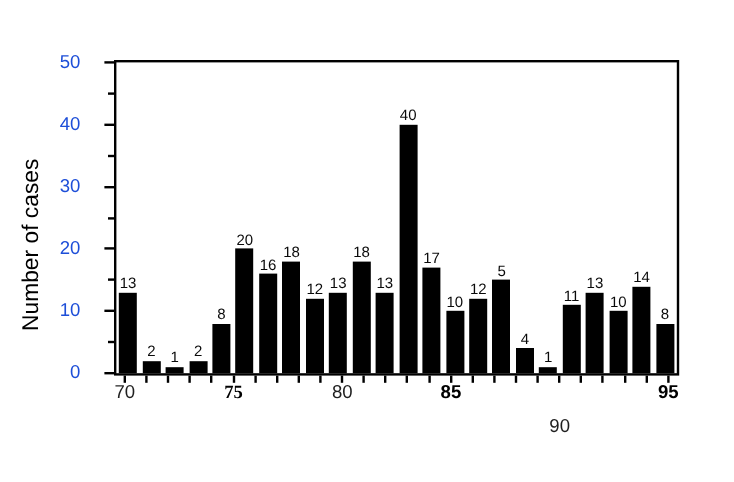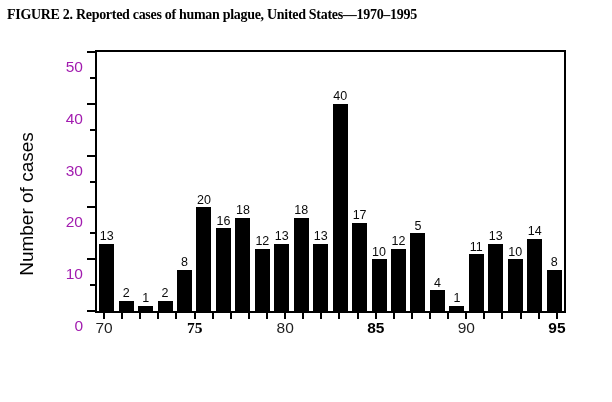--- a/index.html
+++ b/index.html
@@ -17,42 +17,41 @@
     border:2px solid #000; box-sizing:border-box; background:#fff;
   }
   .bars { position:absolute; left:0; right:0; top:0; bottom:0; display:flex; align-items:flex-end; }
   .slot { flex:1 1 0; min-width:0; display:flex; flex-direction:column; align-items:center; justify-content:flex-end; }
   .bar-label { font-size:12.5px; line-height:1; margin-bottom:1px; color:#0a0a0a; }
   .bar { width:15px; background:#000; }
   .yticks { position:absolute; left:86px; top:50px; width:9px; height:263px; }
   .ytick-major { position:absolute; right:0; width:8px; height:2px; background:#000; }
   .ytick-minor { position:absolute; right:0; width:5px; height:2px; background:#000; }
   .ylabels { position:absolute; left:0; top:50px; width:83px; height:263px; }
-  .ylabel { position:absolute; right:0; transform:translateY(-50%); font-size:15.5px; color:#a21caf; line-height:1;margin-top:15px; }
+  .ylabel { position:absolute; right:16px; transform:translateY(-50%); font-size:15.5px; color:#1d4ed8; line-height:1; }
   .xticks { position:absolute; left:95px; top:313px; width:471px; height:6px; display:flex; }
   .xtick-slot { flex:1 1 0; display:flex; justify-content:center; }
   .xtick { width:2px; height:6px; background:#000; }
   .xlabels { position:absolute; left:95px; top:320px; width:471px; height:18px; }
   .xlabel { position:absolute; transform:translateX(-50%); font-size:15.5px; color:#1f1f1f; line-height:1; }
   .xlabel.bold { font-weight:bold; color:#000; }
   .axis-title-x {
     position:absolute; left:95px; top:343px; width:471px; text-align:center;
     font-size:19px; color:#000;
   }
   .axis-title-y {
     position:absolute; left:27px; top:204px;
     transform:translate(-50%,-50%) rotate(-90deg);
     font-size:19px; color:#000; white-space:nowrap;
   }
 </style>
 </head>
 <body>
 
 <div class="figure">
-  <div class="fig-title">FIGURE 2. Reported cases of human plague, United States—1970–1995</div>
 
   <div class="axis-title-y">Number of cases</div>
 
   <div class="ylabels">
       <div class="ylabel" style="top: 261px;">0</div>
       <div class="ylabel" style="top: 209.2px;">10</div>
       <div class="ylabel" style="top: 157.4px;">20</div>
       <div class="ylabel" style="top: 105.6px;">30</div>
       <div class="ylabel" style="top: 53.8px;">40</div>
       <div class="ylabel" style="top: 2px;">50</div>
@@ -250,17 +249,17 @@
       </div>
       <div class="xtick-slot">
         <div class="xtick"></div>
       </div>
     </div>
   <div class="xlabels">
       <div class="xlabel" style="left: 1.923%;">70</div>
       <div class="xlabel bold" style="left: 21.154%; font-family: Liberation Serif, serif;">75</div>
       <div class="xlabel" style="left: 40.385%;">80</div>
       <div class="xlabel bold" style="left: 59.615%;">85</div>
-      <div class="xlabel" style="left: 78.846%;">90</div>
+      <div class="xlabel" style="left: 78.846%; margin-top: 28px;">90</div>
       <div class="xlabel bold" style="left: 98.077%;">95</div>
     </div>
 
 </div>
 
 </body></html>

